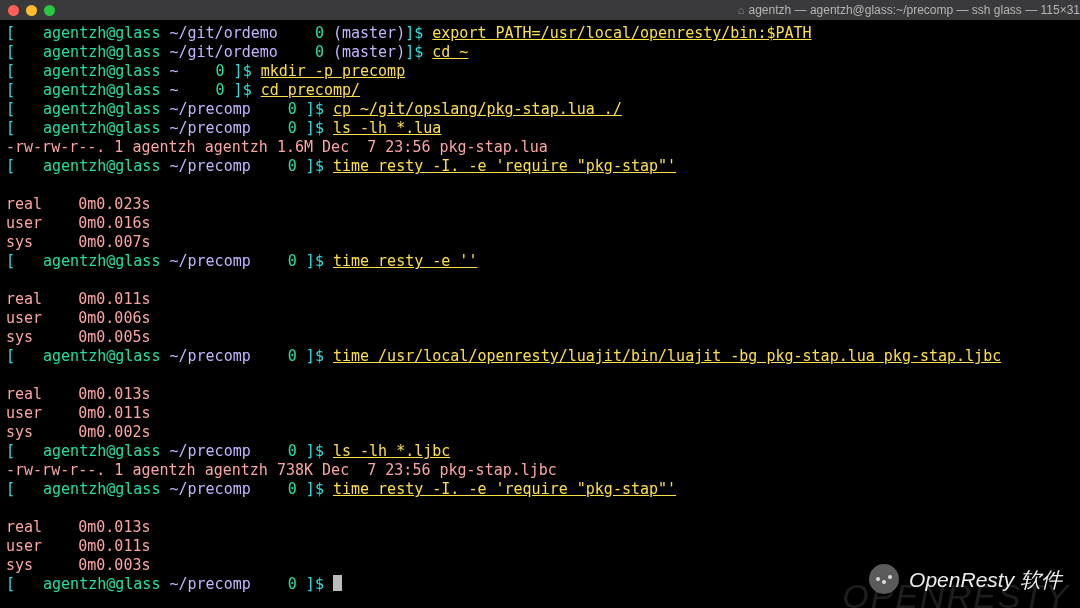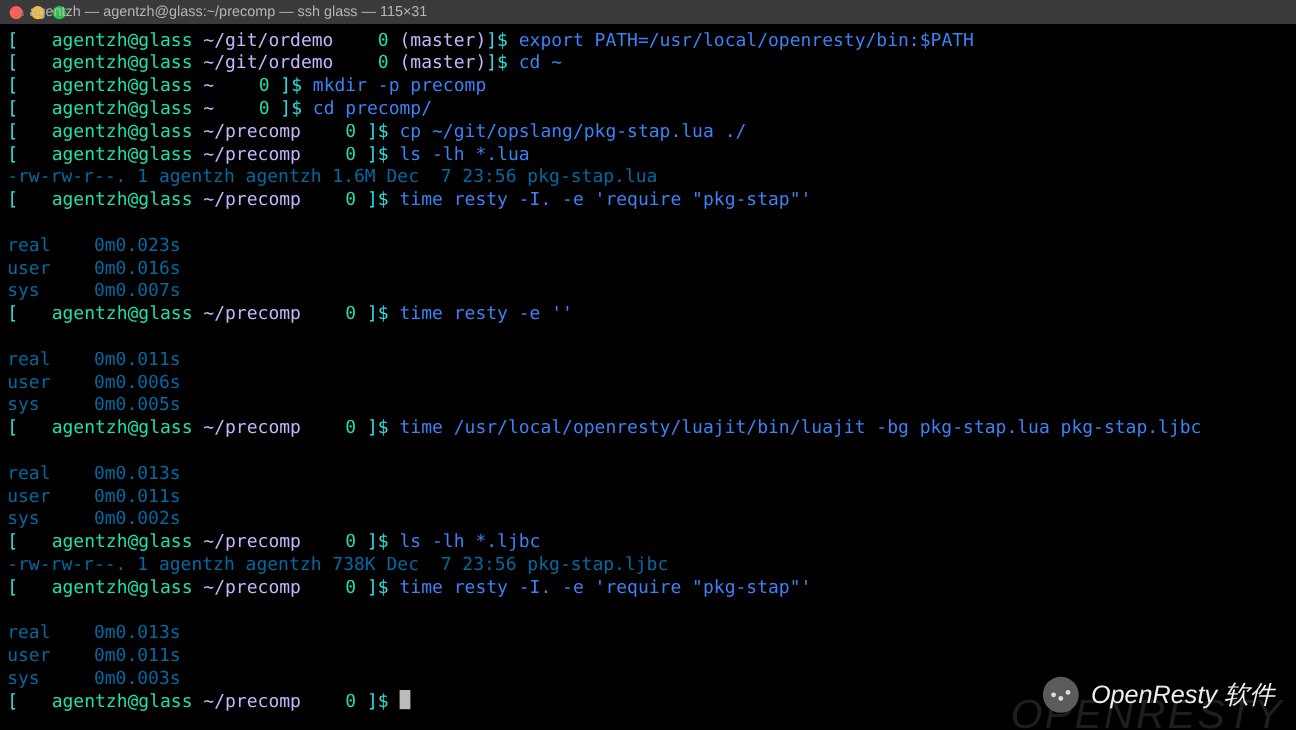--- a/index.html
+++ b/index.html
@@ -20,36 +20,35 @@
     align-items: center;
     position: relative;
   }
   .traffic-lights { display: flex; gap: 7px; margin-left: 8px; }
   .dot { width: 11px; height: 11px; border-radius: 50%; }
   .dot.red { background: #ff5f57; }
   .dot.yellow { background: #febc2e; }
   .dot.green { background: #28c840; }
   .title {
     position: absolute; left: 0; right: 0;
-    text-align: left; color: #b5b5b5;
+    text-align: right; color: #b5b5b5;
     font-size: 12px; font-family: -apple-system, sans-serif;
     pointer-events: none;
-    margin-left: 14px;
   }
   .home-icon { color: #888; font-size: 11px; margin-right: 4px; }
   .term {
     padding: 4px 6px;
     color: #e6e6e6;
     white-space: pre;
   }
   .g { color: #1ee0a8; margin-left: 28px; }      
   .c { color: #2be0e0; }      
   .m { color: #c4b5fd; }      
-  .o { color: #0369a1; }      
-  .cmd { color: #3b82f6; }    
+  .o { color: #fca5a5; }      
+  .cmd { color: #fde047; text-decoration: underline; }    
   .cursor {
     display: inline-block;
     width: 9px; height: 16px;
     background: #bbbbbb;
     vertical-align: -2px;
   }
   .watermark {
     position: absolute;
     right: 18px; bottom: 14px;
     display: flex; align-items: center;

